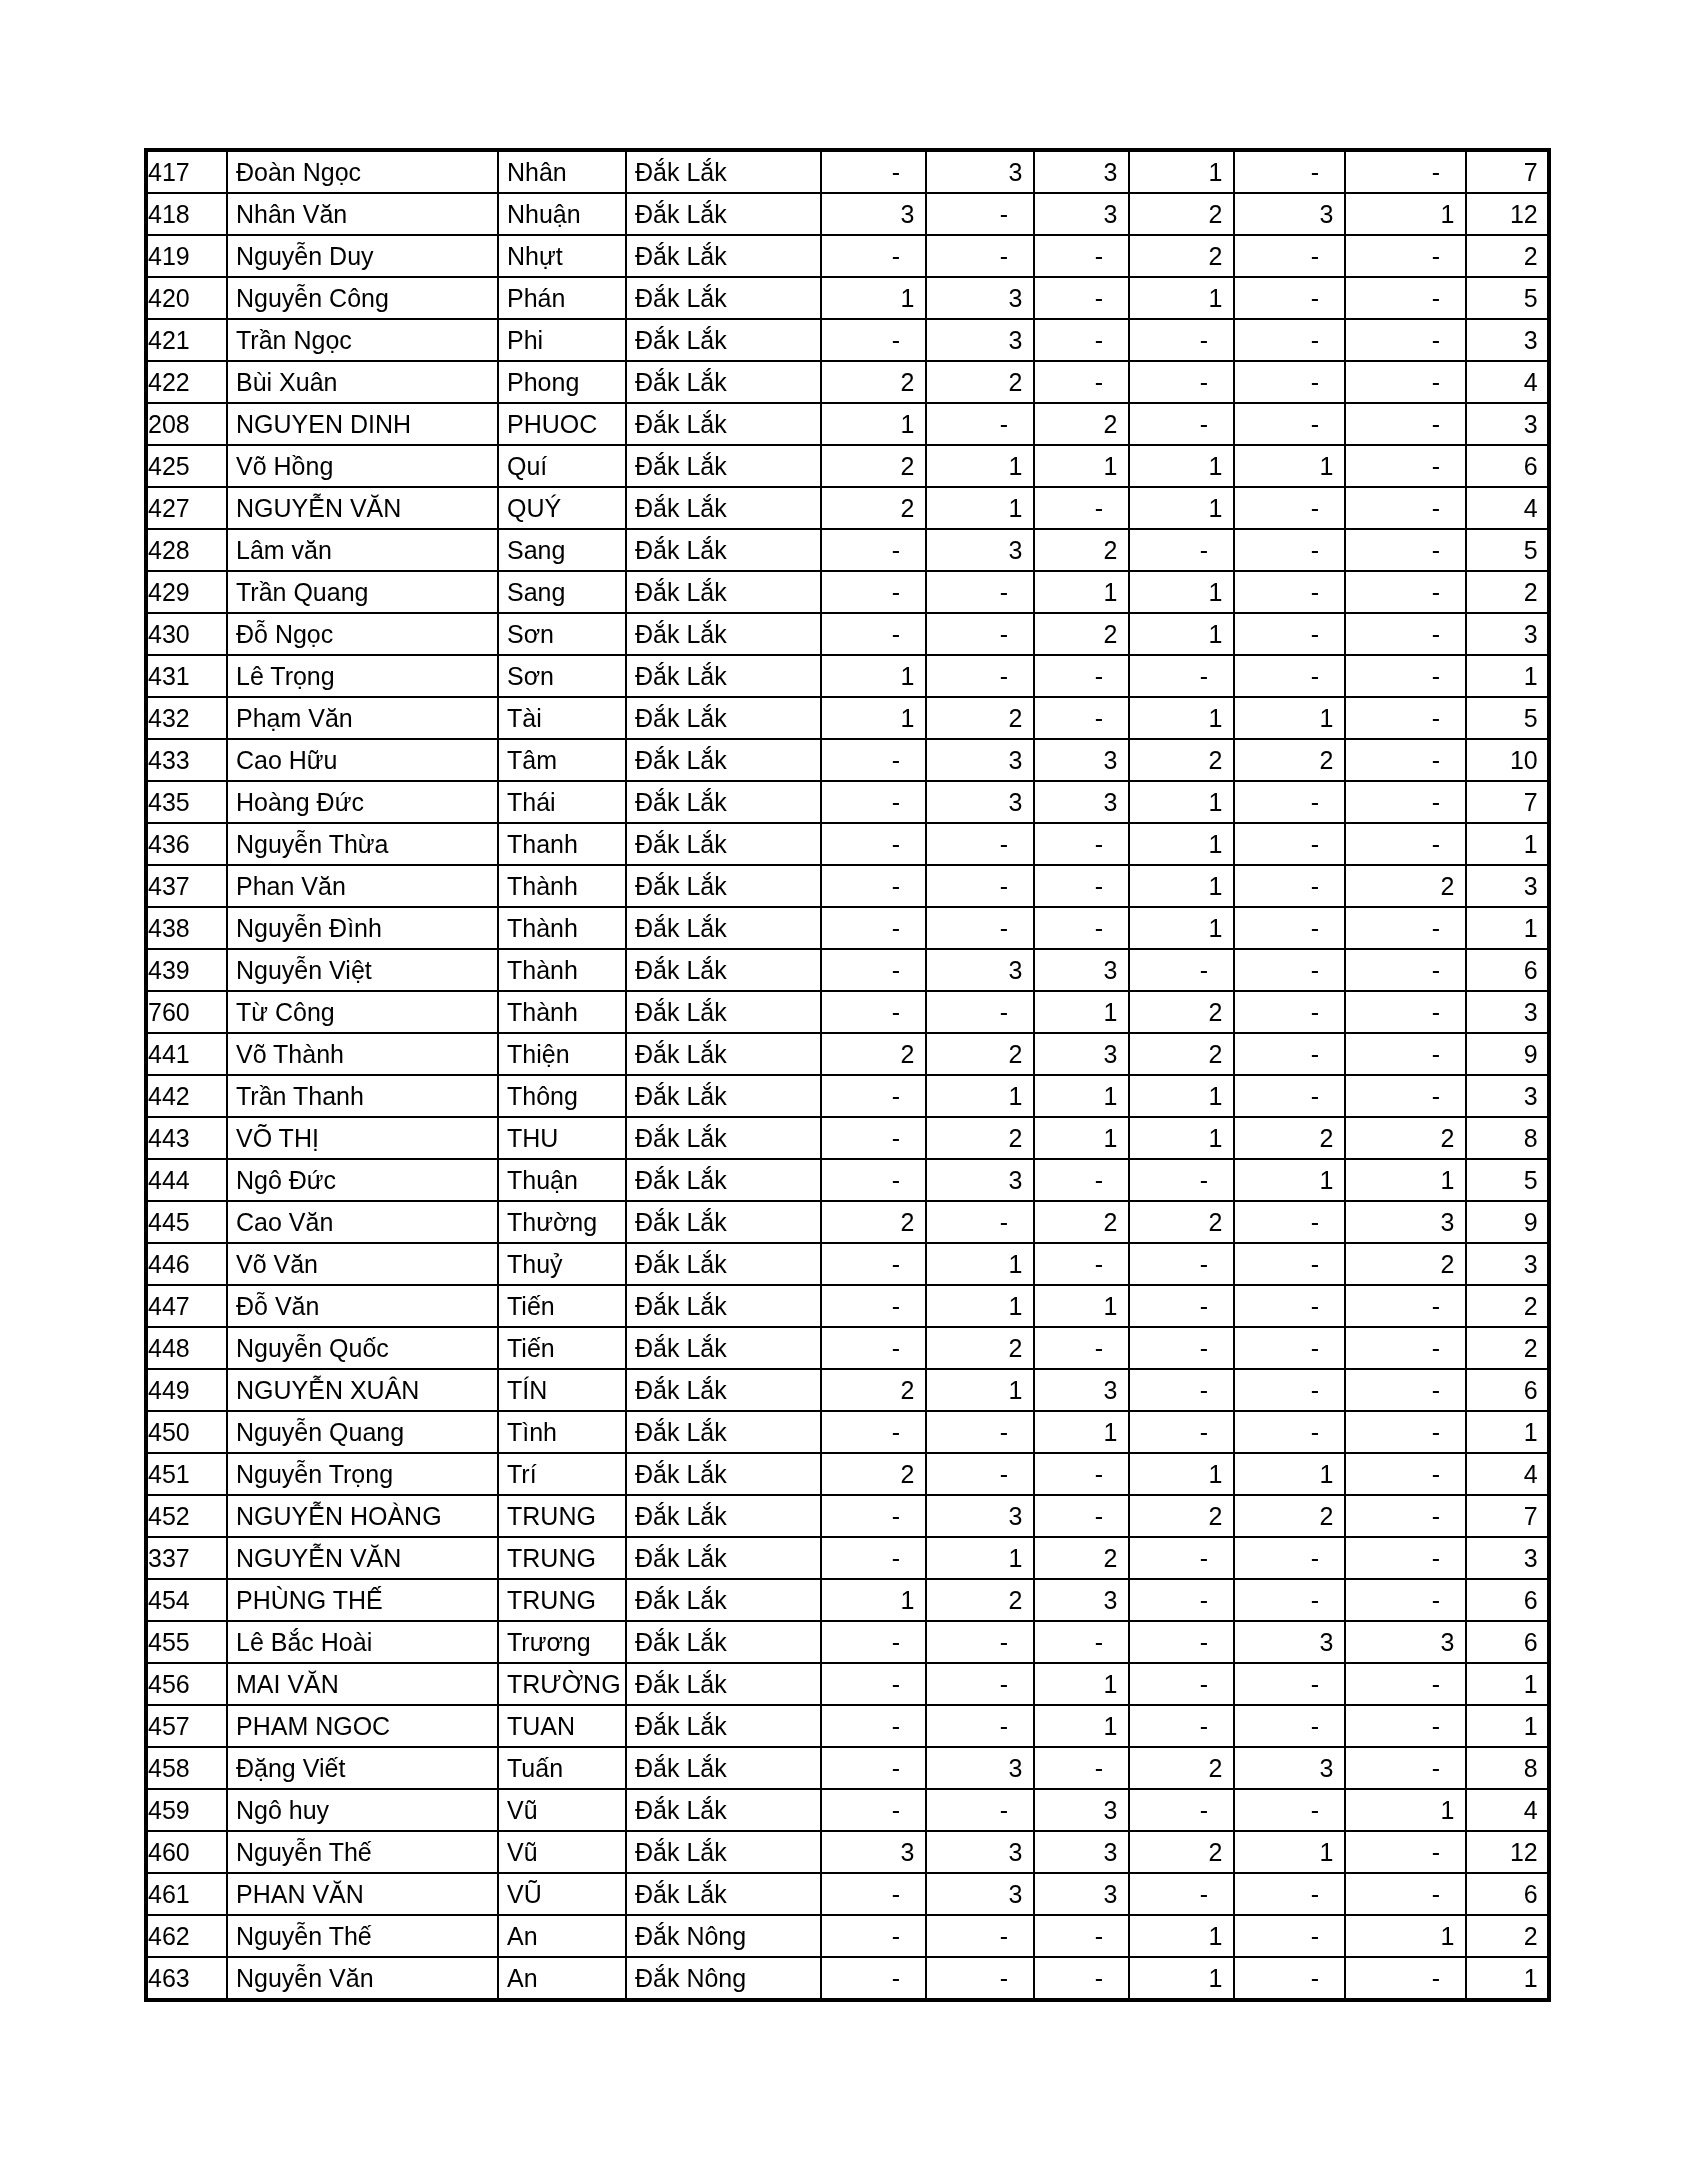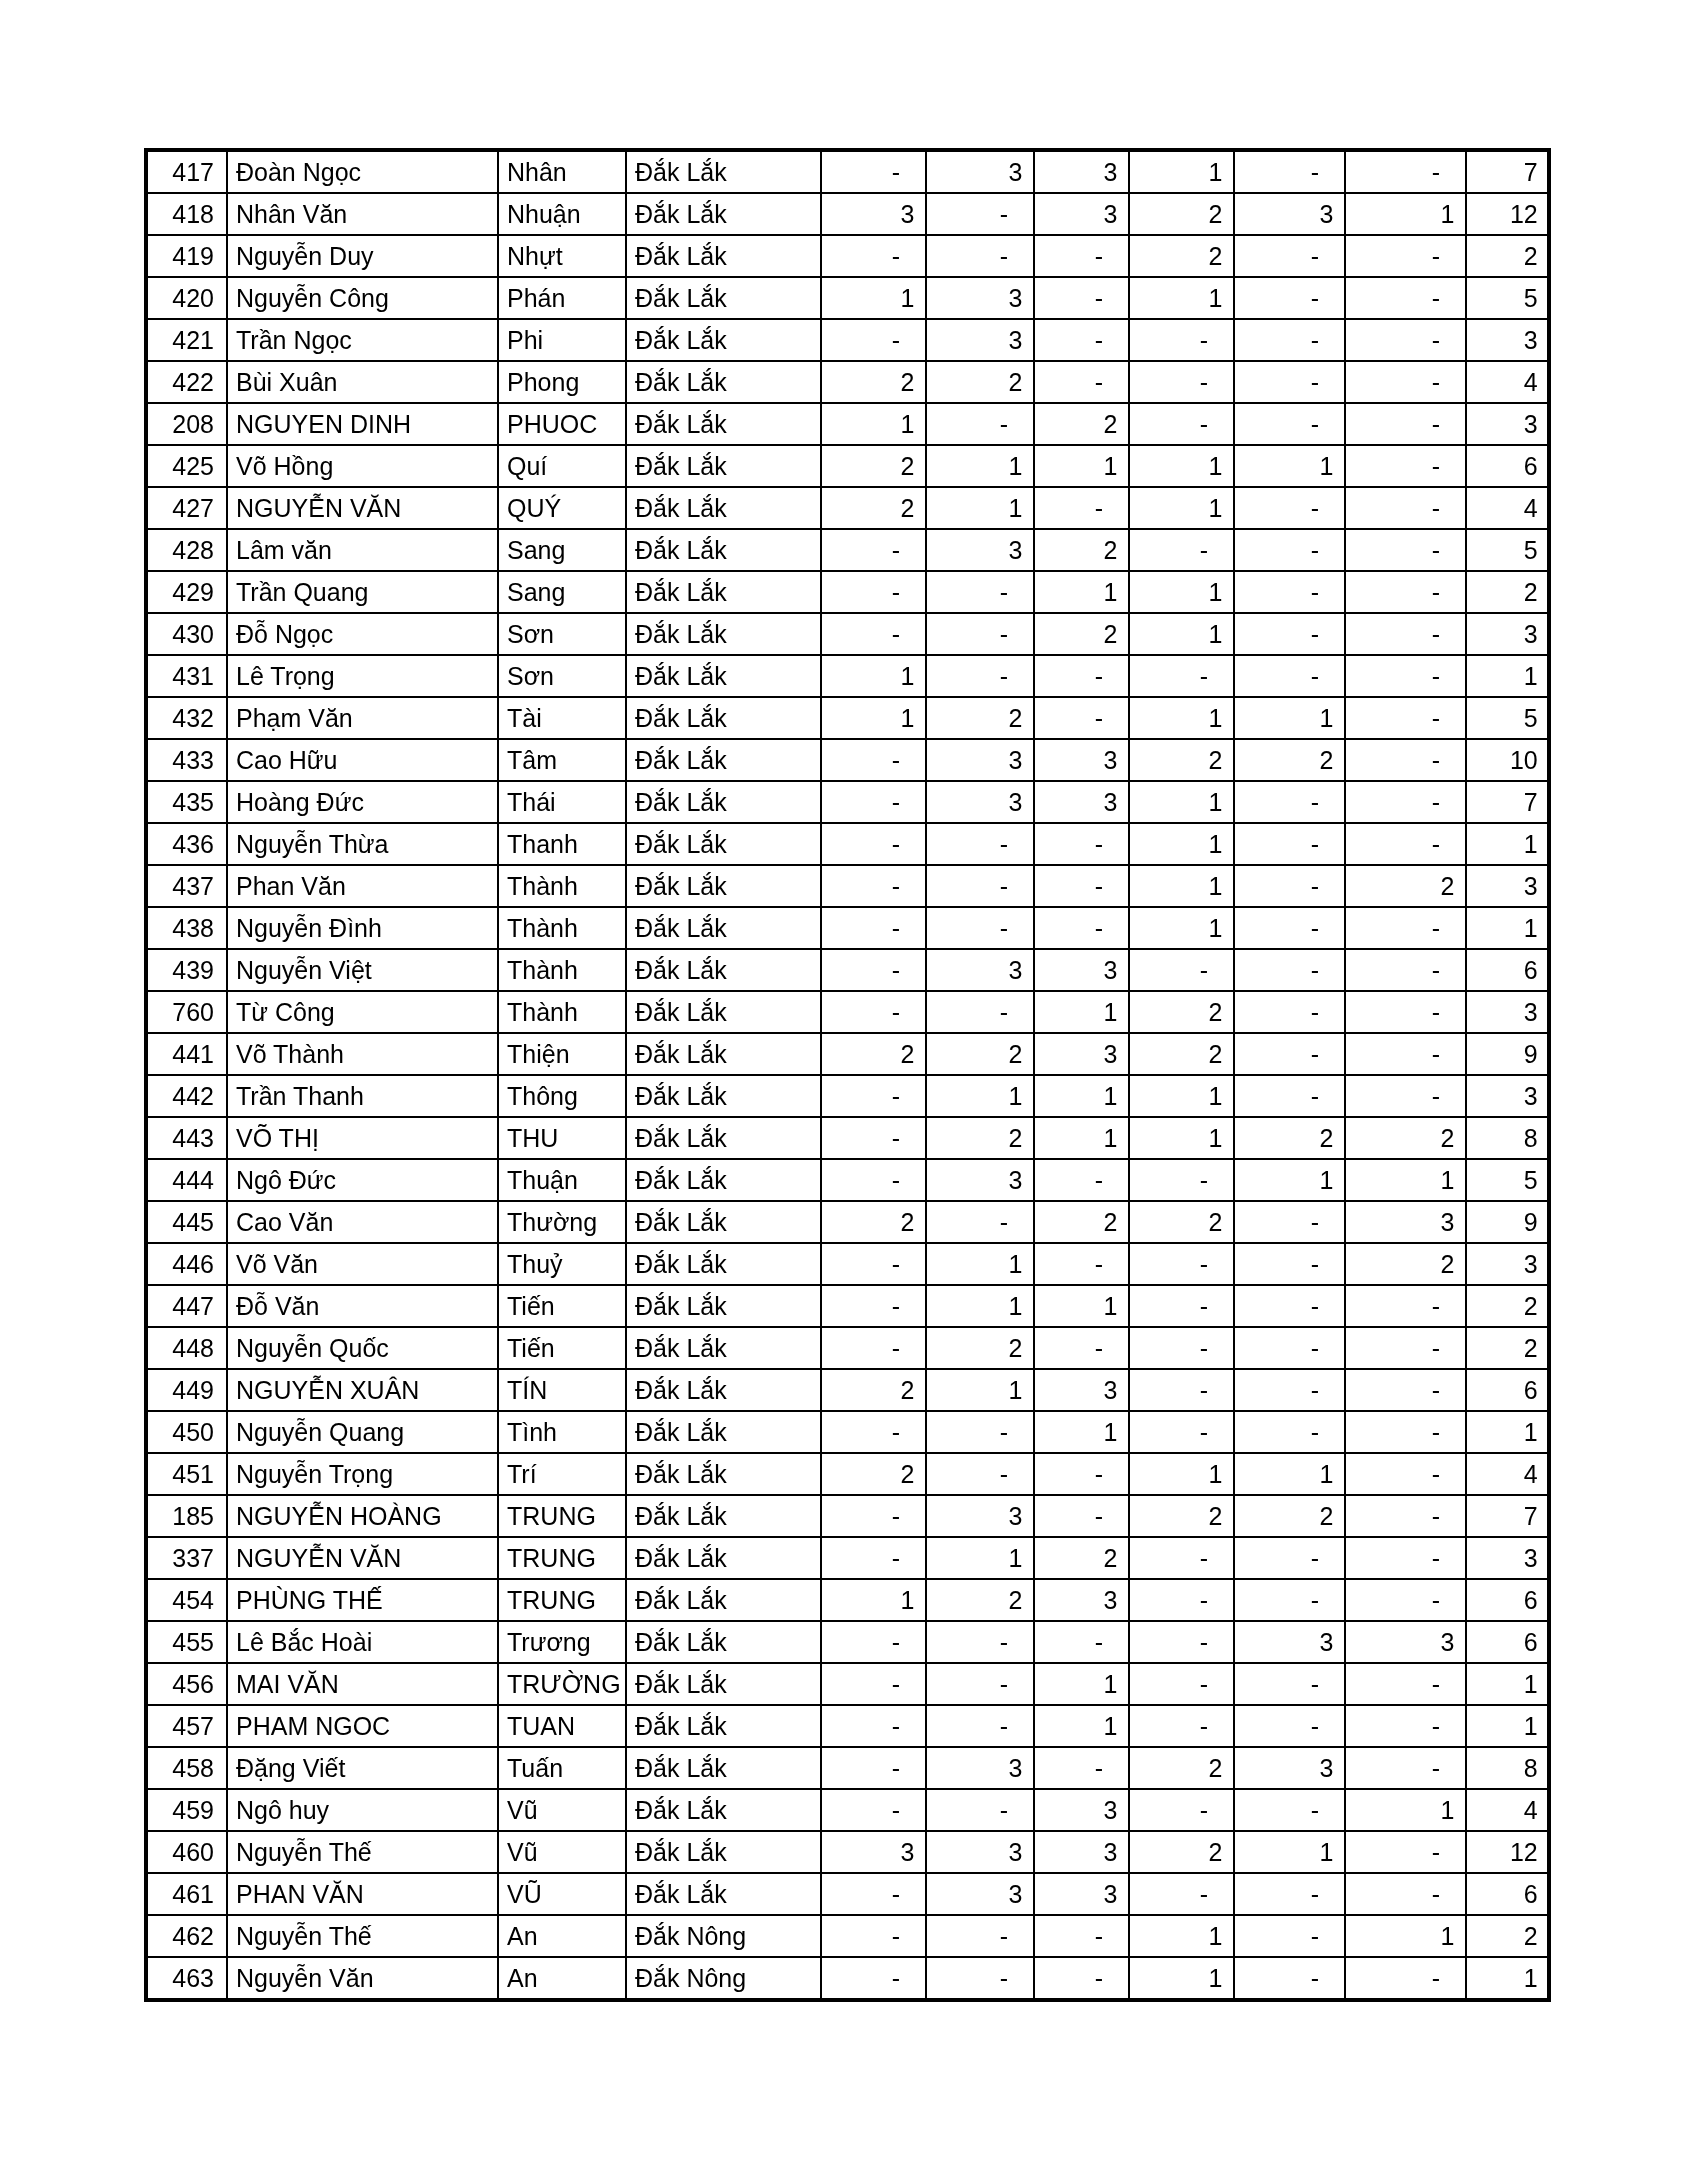--- a/index.html
+++ b/index.html
@@ -21,21 +21,21 @@
   .sheet-table td {
     border: 2.6px solid #000;
     height: 40px;
     font-size: 25px;
     line-height: 1;
     vertical-align: middle;
     overflow: hidden;
     white-space: nowrap;
     padding: 0;
   }
-  td.c-no    { text-align: right; padding-right: 12px; }
+  td.c-no    { text-align: left; padding-right: 12px; }
   td.c-name  { text-align: left;  padding-left: 8px;  }
   td.c-val   { text-align: right; padding-right: 10.6px; }
   td.c-val.dash { padding-right: 25px; }
   td.c-total { text-align: right; padding-right: 9.3px; }
 </style>
 </head>
 <body>
 
 <table class="sheet-table">
   <colgroup>
@@ -462,21 +462,21 @@
         <td class="c-name">Đắk Lắk</td>
         <td class="c-val">2</td>
         <td class="c-val dash">-</td>
         <td class="c-val dash">-</td>
         <td class="c-val">1</td>
         <td class="c-val">1</td>
         <td class="c-val dash">-</td>
         <td class="c-total">4</td>
       </tr>
       <tr>
-        <td class="c-no">185</td>
+        <td class="c-no">452</td>
         <td class="c-name">NGUYỄN HOÀNG</td>
         <td class="c-name">TRUNG</td>
         <td class="c-name">Đắk Lắk</td>
         <td class="c-val dash">-</td>
         <td class="c-val">3</td>
         <td class="c-val dash">-</td>
         <td class="c-val">2</td>
         <td class="c-val">2</td>
         <td class="c-val dash">-</td>
         <td class="c-total">7</td>

